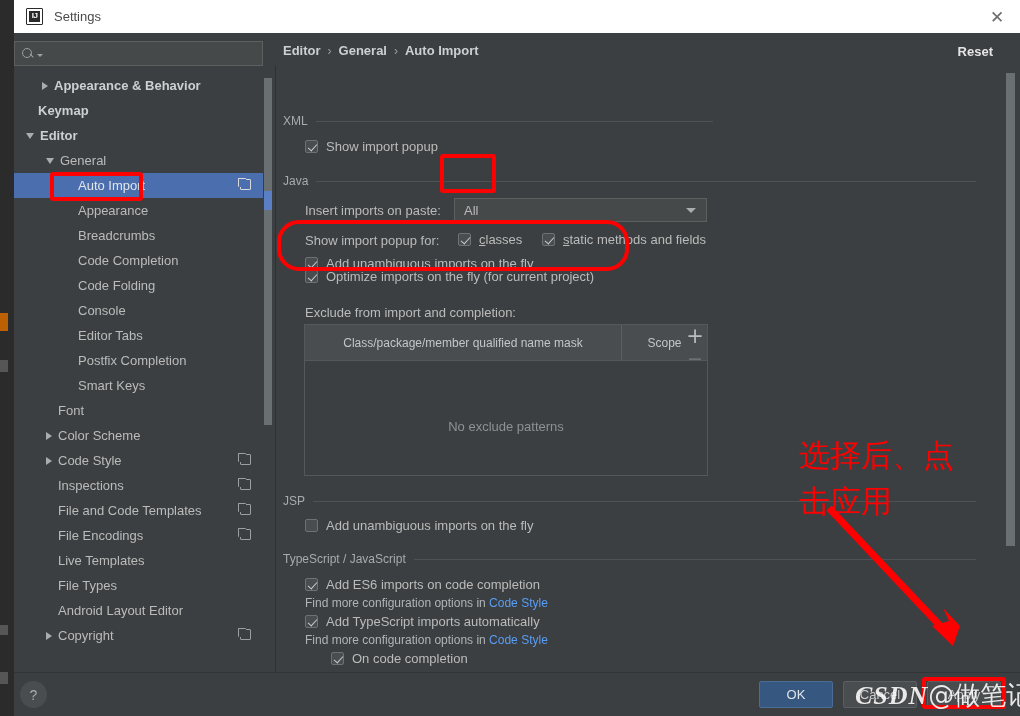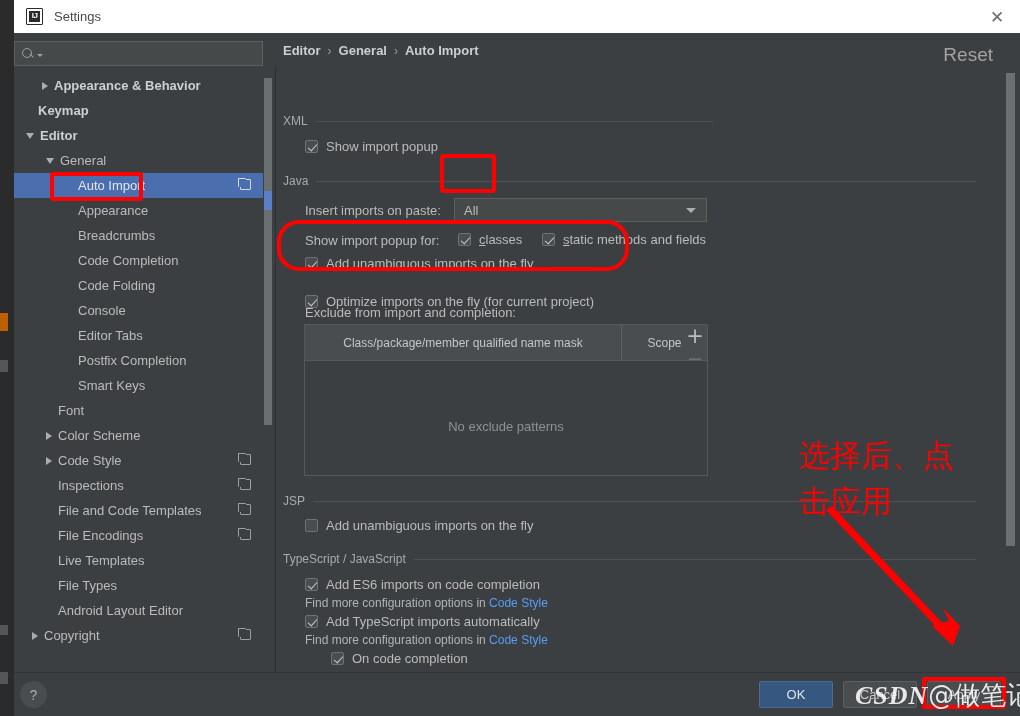--- a/index.html
+++ b/index.html
@@ -111,21 +111,21 @@
   .divider-v { position:absolute; left:261px; top:33px; width:1px; height:640px; background:#2e3132; }
 
   
   .content { position:absolute; left:262px; top:0; width:744px; height:640px; overflow:hidden; }
   .breadcrumb {
     position:absolute; left:7px; top:10px; font-size:13px; color:#cdd0d2; font-weight:bold;
     display:flex; align-items:center; gap:7px;
   }
   .bc-sep { color:#9a9fa2; font-weight:normal; font-size:12px; }
   .reset-link {
-    position:absolute; right:27px; top:11px; font-size:19px; color:#a3a3a3; font-weight:normal;
+    position:absolute; right:27px; top:11px; font-size:13px; color:#e5e5e5; font-weight:bold;
   }
 
   .group-head {
     position:absolute; display:flex; align-items:center; gap:8px;
     font-size:12px; color:#a7abad;
   }
   .group-line { height:1px; background:#4e5254; }
 
   .chk-row { position:absolute; display:flex; align-items:center; font-size:13px; color:#bbbbbb; white-space:nowrap; }
   .chk {
@@ -319,21 +319,21 @@
           <span class="label">Live Templates</span>
         </div>
         <div class="tree-row" style="padding-left: 32px;">
           <span class="arrow none"></span>
           <span class="label">File Types</span>
         </div>
         <div class="tree-row" style="padding-left: 32px;">
           <span class="arrow none"></span>
           <span class="label">Android Layout Editor</span>
         </div>
-        <div class="tree-row" style="padding-left: 18px; text-align: center;">
+        <div class="tree-row" style="padding-left: 32px; text-align: center;">
           <span class="arrow collapsed"></span>
           <span class="label">Copyright</span>
           <span class="copy-badge"></span>
         </div>
       </div>
 
     <div class="sb-track"></div>
     <div class="sb-thumb" style="top:45px;height:113px;"></div>
     <div class="sb-thumb hl" style="top:158px;height:19px;"></div>
     <div class="sb-thumb" style="top:177px;height:215px;"></div>
@@ -379,21 +379,21 @@
       </div>
       <div class="chk-row" style="left:266px; top:199px;">
         <span class="chk checked"></span>
         <span class="chk-label"><u>s</u><span>tatic methods and fields</span></span>
       </div>
 
       <div class="chk-row" style="left:29px; top:223px;">
         <span class="chk checked"></span>
         <span class="chk-label">Add unambiguous imports on the fly</span>
       </div>
-      <div class="chk-row" style="left:29px; top:236px;margin-top:25px;">
+      <div class="chk-row" style="left:29px; top:236px;">
         <span class="chk checked"></span>
         <span class="chk-label">Optimize imports on the fly (for current project)</span>
       </div>
 
       <div class="lbl" style="left:29px; top:272px;">Exclude from import and completion:</div>
 
       <div class="tbl" style="left:28px; top:291px; width:404px; height:152px;">
         <div class="tbl-head">
           <div class="tbl-th c1">Class/package/member qualified name mask</div>
           <div class="tbl-th c2">Scope</div>

